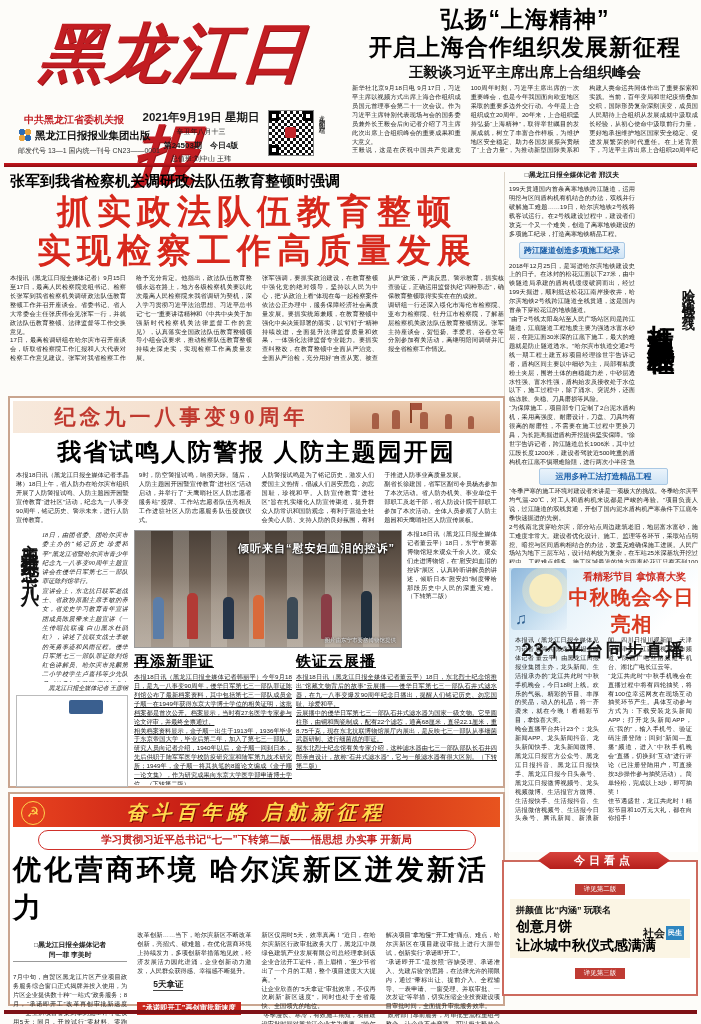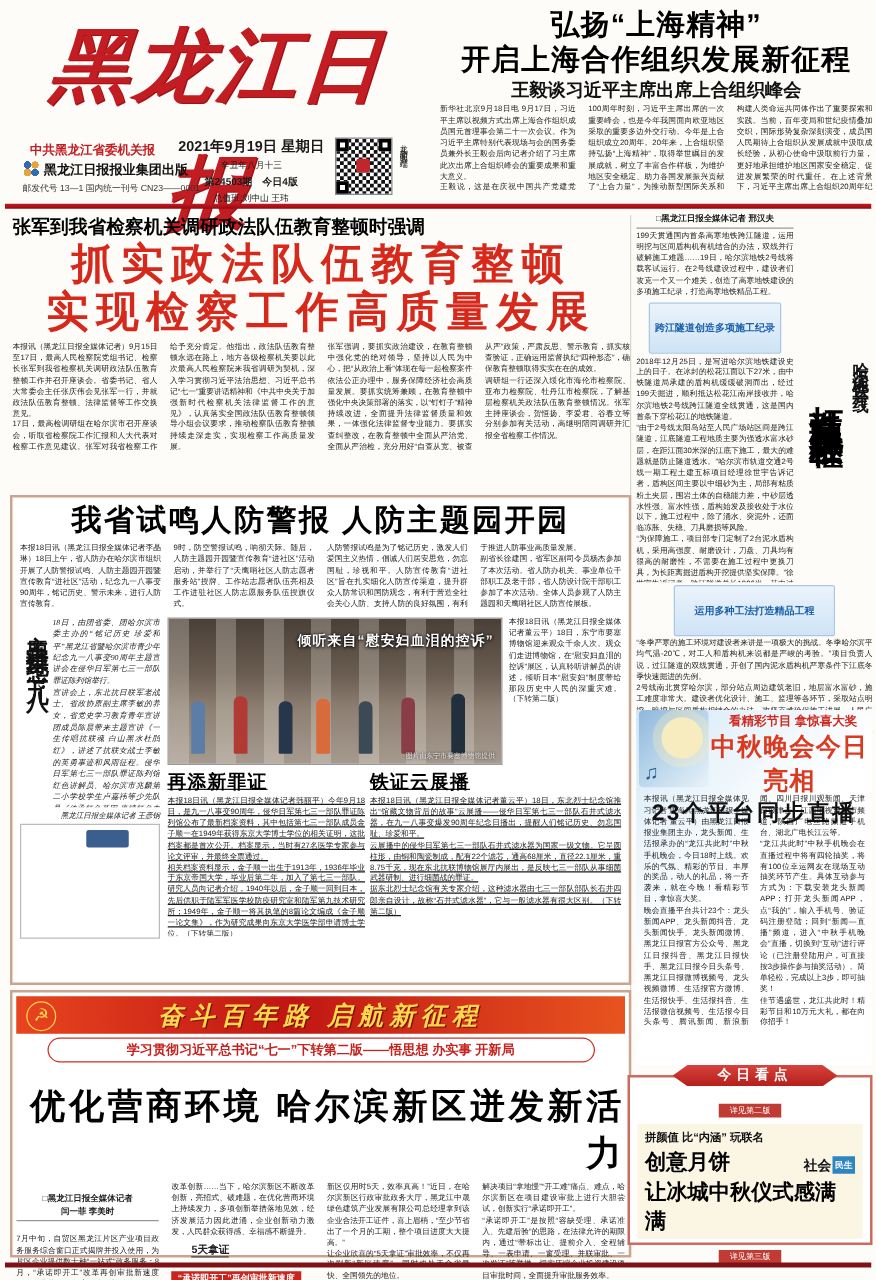--- a/index.html
+++ b/index.html
@@ -49,21 +49,21 @@
   .metro-top{display:flex;height:296px;}
   .metro-text{width:126px;display:flex;flex-direction:column;overflow:hidden;}
   .metro-byline{font-size:6.8px;font-weight:bold;text-align:center;border-bottom:1px solid #999;
                 padding-bottom:2px;margin-bottom:2px;}
   .metro-vert{width:62px;height:296px;writing-mode:vertical-rl;text-align:center;}
   .mv-small{font-weight:bold;font-size:13px;letter-spacing:4px;color:#111;height:250px;}
   .mv-big{font-weight:900;font-size:27px;letter-spacing:3px;color:#000;height:296px;}
   .metro-bottom{height:94px;margin-top:2px;}
   .subhead-blue{display:block;margin:3px 10px;background:linear-gradient(#eaf3fb,#cfe4f6);
     border:1px solid #a9c8e4;color:#1b5fa8;font-weight:bold;font-size:8px;text-align:center;
-    padding:14px 0;border-radius:2px;}
+    padding:2px 0;border-radius:2px;}
   
   .ma-box{left:509px;top:568px;width:189px;height:284px;
     background:linear-gradient(135deg,#cfe6f6 0%,#e8f3fa 20%,#fff 45%);}
   .ma-head{position:relative;height:64px;}
   .moon{position:absolute;left:2px;top:0;width:56px;height:62px;border-radius:4px;
     background:radial-gradient(circle at 62% 36%,#f7ecc0 0 16px,rgba(247,236,192,.35) 17px 23px,transparent 24px),
                linear-gradient(135deg,#8fb8dc,#c3dcee 60%,#e9f3fa);}
   .music-note{position:absolute;left:4px;bottom:2px;font-size:16px;color:#2c5e8f;}
   .ma-tag{margin-left:62px;text-align:center;color:#cf2c22;font-weight:bold;font-size:10px;padding-top:2px;}
   .ma-t1{margin-left:56px;text-align:center;font-weight:900;font-size:20px;color:#d93a20;letter-spacing:1px;}
@@ -118,38 +118,38 @@
   .str-box{left:8px;top:792px;width:497px;height:214px;border:2px solid #c9a58f;background:#fff;
     box-sizing:border-box;padding:3px;}
   .str-band{height:30px;position:relative;display:flex;align-items:center;justify-content:center;
     background:linear-gradient(90deg,#e8441f,#c01613 45%,#e8541f);}
   .emblem{position:absolute;left:8px;top:4px;width:22px;height:22px;border:1.5px solid #ffd34d;
     border-radius:50%;color:#ffd34d;font-size:14px;line-height:20px;text-align:center;}
   .str-band-text{font-family:"Liberation Serif",serif;font-weight:bold;font-style:italic;
     font-size:20px;color:#ffd94d;letter-spacing:5px;text-shadow:1px 1px 0 #7a0b06;}
   .str-slogan{margin:3px auto 1px;width:436px;border:1.5px solid #d0302a;border-radius:12px;
     color:#c4231f;font-weight:bold;font-size:10.5px;text-align:center;padding:2px 0;}
-  .str-h{text-align:right;font-weight:900;font-size:28px;letter-spacing:3px;color:#000;margin-top:16px;}
+  .str-h{text-align:left;font-weight:900;font-size:28px;letter-spacing:3px;color:#000;margin-top:1px;}
   .str-body{margin-top:4px;height:114px;}
   .str-byline{font-size:6.8px;font-weight:bold;text-align:center;border-bottom:1px solid #999;
     padding-bottom:2px;margin-bottom:2px;white-space:pre-line;}
   .str-sub-small{font-weight:900;font-size:8.5px;border-bottom:1.5px solid #444;display:inline-block;margin:2px 16px 1px;}
   .red-box-subhead{background:#c9251d;color:#fff;font-size:7.2px;font-weight:bold;
     padding:1.5px 5px;display:inline-block;margin:1px 0 2px;}
   
   .hl-ribbon{left:538px;top:852px;width:132px;height:17px;background:linear-gradient(#d8423c,#b51f1c);
     color:#fff;font-weight:bold;font-size:11px;text-align:center;line-height:17px;letter-spacing:4px;z-index:5;
     clip-path:polygon(0 50%,12px 0,calc(100% - 12px) 0,100% 50%,calc(100% - 12px) 100%,12px 100%);}
   .hl-box{left:502px;top:860px;width:196px;height:136px;border:2px solid #cd6a5e;background:#fff;
     box-sizing:border-box;padding:12px 6px 4px;}
   .hl-item{background:#fbf5e4;padding:5px 6px 3px;position:relative;}
   .hl-l1{font-weight:bold;font-size:11.5px;color:#111;}
   .hl-l2{font-weight:900;font-size:16px;color:#000;margin-top:1px;}
   .hl-kicker{font-weight:bold;font-size:9px;color:#111;}
-  .hl-l1b{font-weight:900;font-size:17px;color:#000;margin-top:1px;}
+  .hl-l1b{font-weight:900;font-size:14px;color:#000;margin-top:1px;}
   .hl-tagwrap{text-align:center;margin:3px 0 4px;}
   .hl-tag{background:#bf3b33;color:#fff;font-size:6.5px;padding:1px 9px;display:inline-block;}
   .soc-icon{position:absolute;right:6px;top:24px;}
   .soc-1{font-weight:900;font-size:11px;color:#111;}
   .soc-2{background:#2e86c1;color:#fff;font-size:7px;font-weight:bold;padding:2px 2px;
     display:inline-block;vertical-align:2px;margin-left:1px;}
   .bottom-rule{left:4px;top:1010px;width:693px;height:4px;background:#7e1216;}
 </style>
 </head>
 <body>
@@ -224,20 +224,32 @@
       <div class="ma-t1">中秋晚会今日亮相</div>
       <div class="ma-t2">23个平台同步直播</div>
     </div>
     <div class="ma-body t6 c2">本报讯（黑龙江日报全媒体见习记者 唐海兵 黑龙江日报全媒体记者 董云平）由黑龙江日报报业集团主办，龙头新闻、生活报承办的“龙江共此时”中秋手机晚会，今日18时上线。欢乐的气氛、精彩的节目、丰厚的奖品，动人的礼品，将一齐袭来，就在今晚！看精彩节目，拿惊喜大奖。
 晚会直播平台共计23个：龙头新闻APP、龙头新闻抖音、龙头新闻快手、龙头新闻微博、黑龙江日报官方公众号、黑龙江日报抖音、黑龙江日报快手、黑龙江日报今日头条号、黑龙江日报微博视频号、龙头视频微博、生活报官方微博、生活报快手、生活报抖音、生活报微信视频号、生活报今日头条号、腾讯新闻、新浪新闻、四川日报川观新闻、天津日报津云、江西电视台都市频道、陕西广电丝路频道手机台、湖北广电长江云等。
 “龙江共此时”中秋手机晚会在直播过程中将有四轮抽奖，将有100位幸运网友在现场互动抽奖环节产生。具体互动参与方式为：下载安装龙头新闻APP；打开龙头新闻APP，点“我的”，输入手机号、验证码注册登陆；回到“新闻—直播”频道，进入“中秋手机晚会”直播，切换到“互动”进行评论（已注册登陆用户，可直接按3步操作参与抽奖活动）。简单轻松，完成以上3步，即可抽奖！
 佳节遇盛世，龙江共此时！精彩节目和10万元大礼，都在向你招手！</div>
   </div>
 
   <div class="abs s18-box">
+    <div class="s18-banner">
+      <div class="s18-banner-text">纪念九一八事变90周年</div>
+      <div class="s18-art">
+        <span class="flagpole" style="left:60px;top:2px;"></span>
+        <span class="flag" style="left:61px;top:2px;"></span>
+        <span class="fig" style="left:22px;top:12px;width:7px;height:16px;"></span>
+        <span class="fig" style="left:42px;top:9px;width:8px;height:19px;"></span>
+        <span class="fig" style="left:70px;top:11px;width:8px;height:17px;"></span>
+        <span class="fig" style="left:95px;top:13px;width:7px;height:15px;"></span>
+        <span class="fig" style="left:118px;top:15px;width:6px;height:13px;"></span>
+      </div>
+    </div>
     <div class="s18-h">我省试鸣人防警报 人防主题园开园</div>
     <div class="s18-body t6 c4">本报18日讯（黑龙江日报全媒体记者李晶琳）18日上午，省人防办在哈尔滨市组织开展了人防警报试鸣、人防主题园开园暨宣传教育“进社区”活动，纪念九一八事变90周年，铭记历史、警示未来，进行人防宣传教育。
 9时，防空警报试鸣，响彻天际。随后，人防主题园开园暨宣传教育“进社区”活动启动，并举行了“天鹰哨社区人防志愿者服务站”授牌、工作站志愿者队伍亮相及工作进驻社区人防志愿服务队伍授旗仪式。
 人防警报试鸣是为了铭记历史，激发人们爱国主义热情，倡诫人们居安思危，勿忘国耻，珍视和平。人防宣传教育“进社区”旨在扎实细化人防宣传渠道，提升群众人防常识和国防观念，有利于营造全社会关心人防、支持人防的良好氛围，有利于推进人防事业高质量发展。
 副省长徐建国，省军区副司令员杨杰参加了本次活动。省人防办机关、事业单位干部职工及老干部，省人防设计院干部职工参加了本次活动。全体人员参观了人防主题园和天鹰哨社区人防宣传展板。</div>
     <div class="s18-lower">
       <div class="s18-side">
         <div class="s18-side-top">
           <div class="vert-title">主题宣讲纪念“九一八”</div>
           <div class="side-text">18日，由团省委、团哈尔滨市委主办的“铭记历史 珍爱和平”黑龙江省暨哈尔滨市青少年纪念九一八事变90周年主题宣讲会在侵华日军第七三一部队罪证陈列馆举行。

